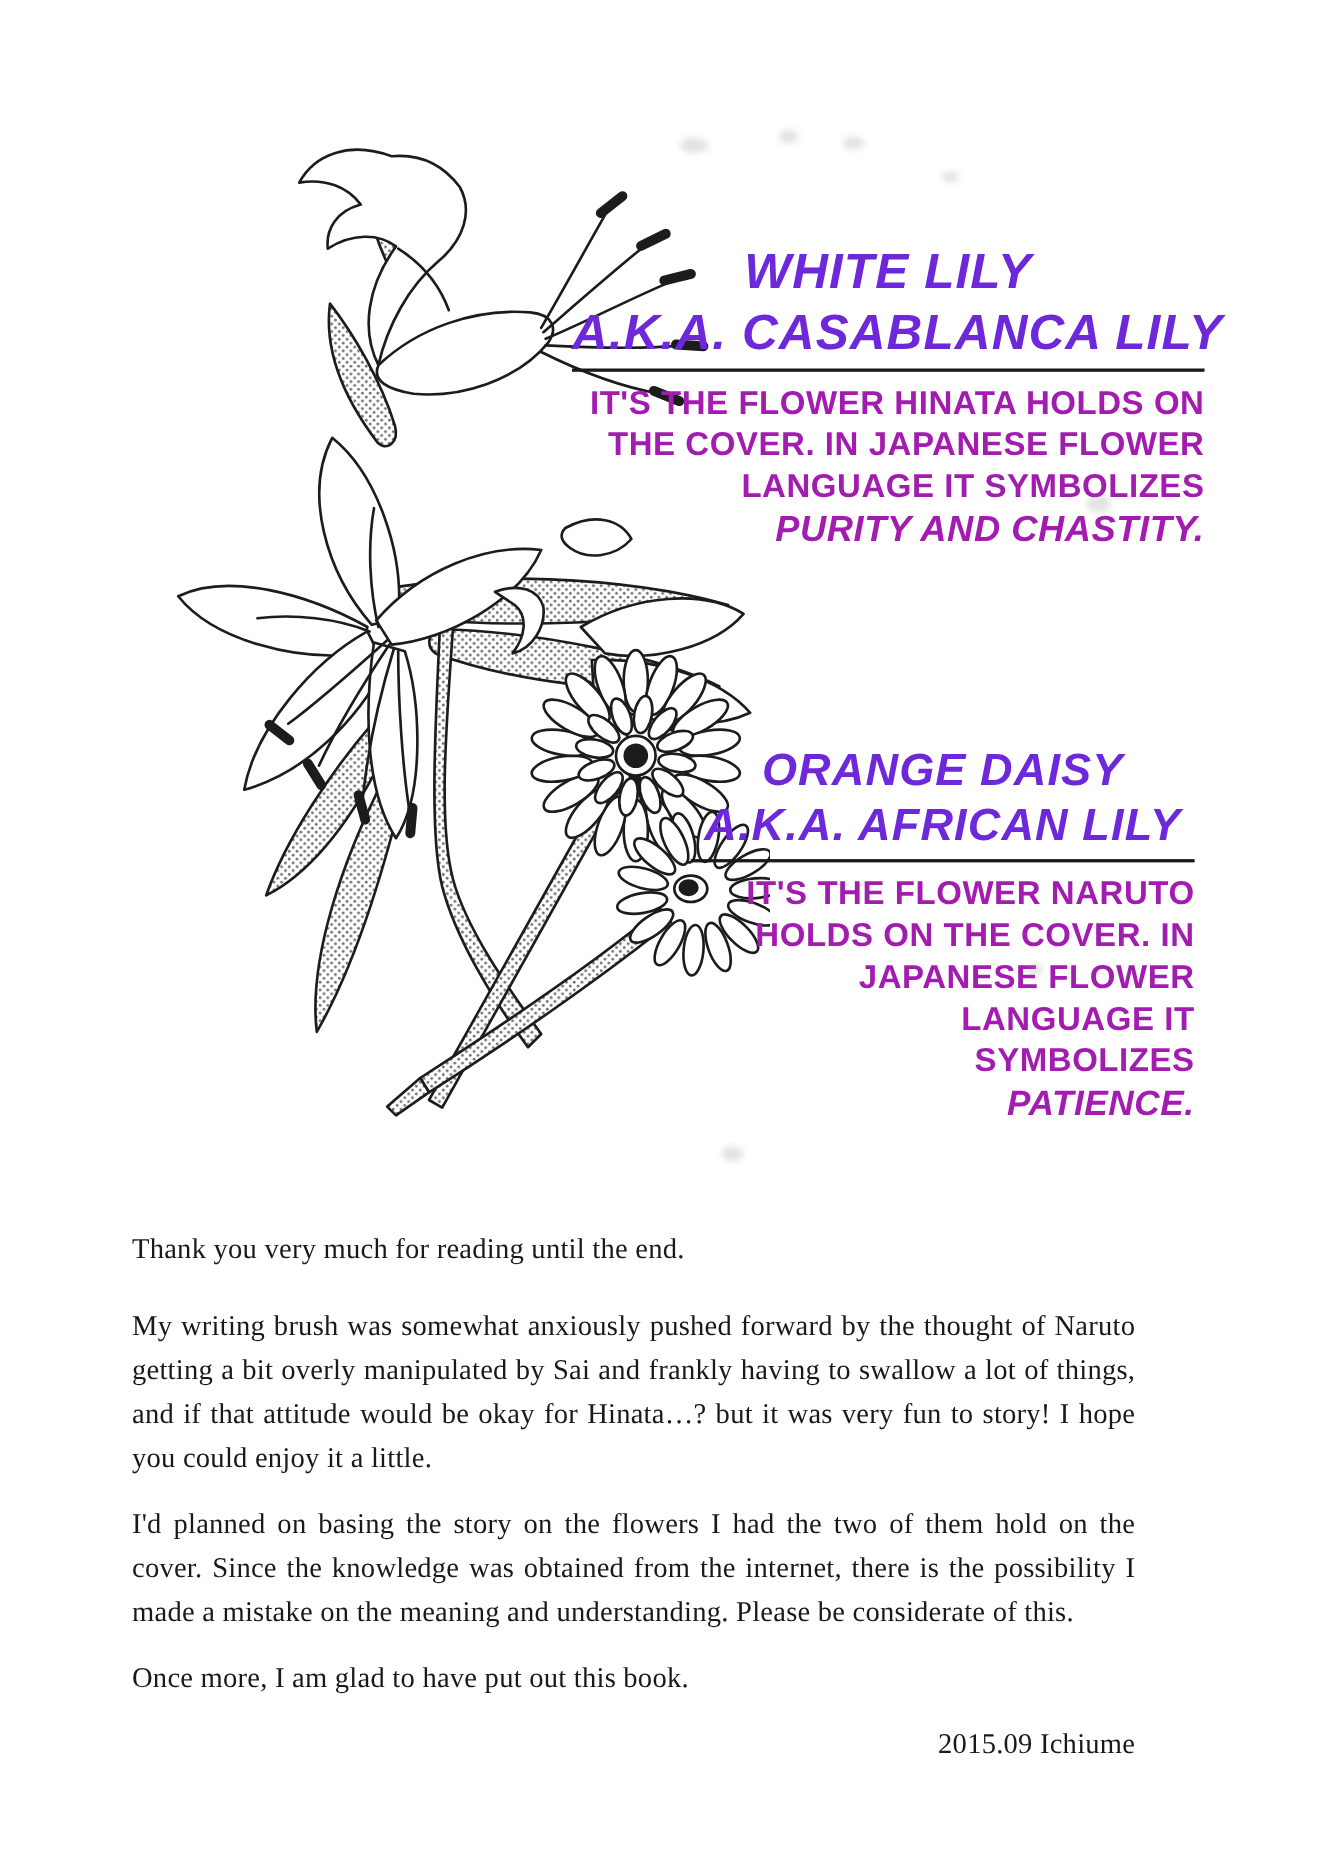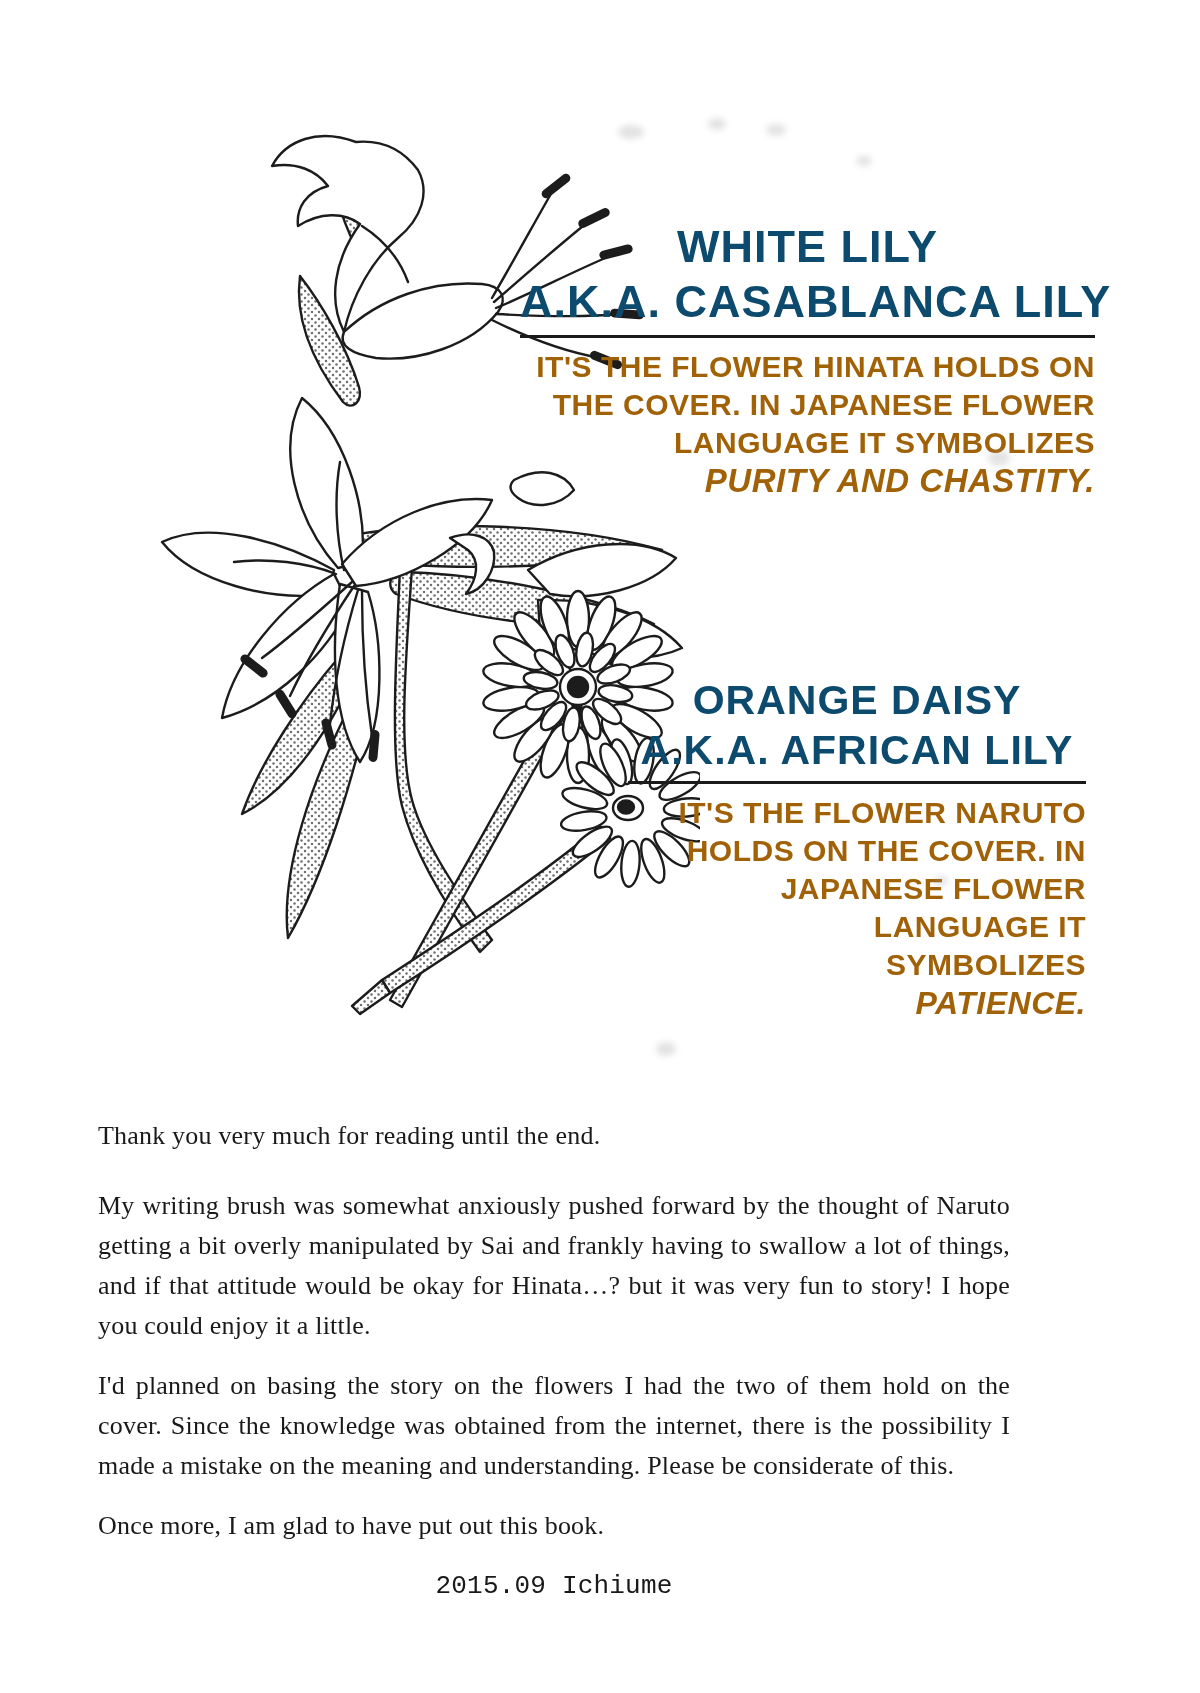--- a/index.html
+++ b/index.html
@@ -4,39 +4,39 @@
 <style>
   html,body{margin:0;padding:0;background:#e8e8e8;}
   .page{
     position:relative;width:1200px;height:1693px;background:#ffffff;
     font-family:"Liberation Sans",sans-serif;color:#161616;overflow:hidden;
     margin:0 auto;
   }
   
   .comic-block{position:absolute;}
   .comic-title{
-    font-weight:bold;text-align:center;
-    font-size:45px;line-height:55px;letter-spacing:1px;color:#0c4a6e;
+    font-weight:bold;font-style:italic;text-align:center;
+    font-size:45px;line-height:55px;letter-spacing:1px;color:#6d28d9;
     white-space:nowrap;
   }
   .comic-title.small{font-size:41px;line-height:50px;}
   .rule{border:0;border-top:3px solid #1a1a1a;margin:6px 0 10px 0;}
-  .comic-body{font-weight:bold;text-align:right;font-size:30px;line-height:38px;letter-spacing:.5px;color:#a16207;}
+  .comic-body{font-weight:bold;text-align:right;font-size:30px;line-height:38px;letter-spacing:.5px;color:#a21caf;}
   .comic-body .line{display:block;}
   .emph{font-style:italic;}
   
   .afterword{
-    position:absolute;left:98px;top:1116px;width:912px;
+    position:absolute;left:120px;top:1116px;width:912px;
     font-family:"Liberation Serif","DejaVu Serif",serif;
     font-size:26px;line-height:40px;color:#191919;letter-spacing:.2px;
   }
   .afterword p{margin:0 0 20px 0;text-align:justify;}
   .afterword p.single{text-align:left;margin-bottom:20px;}
   .afterword p.first{margin-bottom:30px;}
-  .afterword p.sig{margin-top:6px;text-align:center;font-family:Liberation Mono, monospace;}
+  .afterword p.sig{margin-top:6px;text-align:right;}
   
   .speck{position:absolute;background:#9a9a9a;opacity:.28;border-radius:50%;filter:blur(3px);}
   svg .ln{stroke:#1c1c1c;stroke-width:2.4;stroke-linecap:round;stroke-linejoin:round;}
 </style>
 </head>
 <body>
 
 <div class="page">
 
   <svg style="position:absolute;left:100px;top:100px;" width="600" height="920" viewBox="0 0 600 920">

